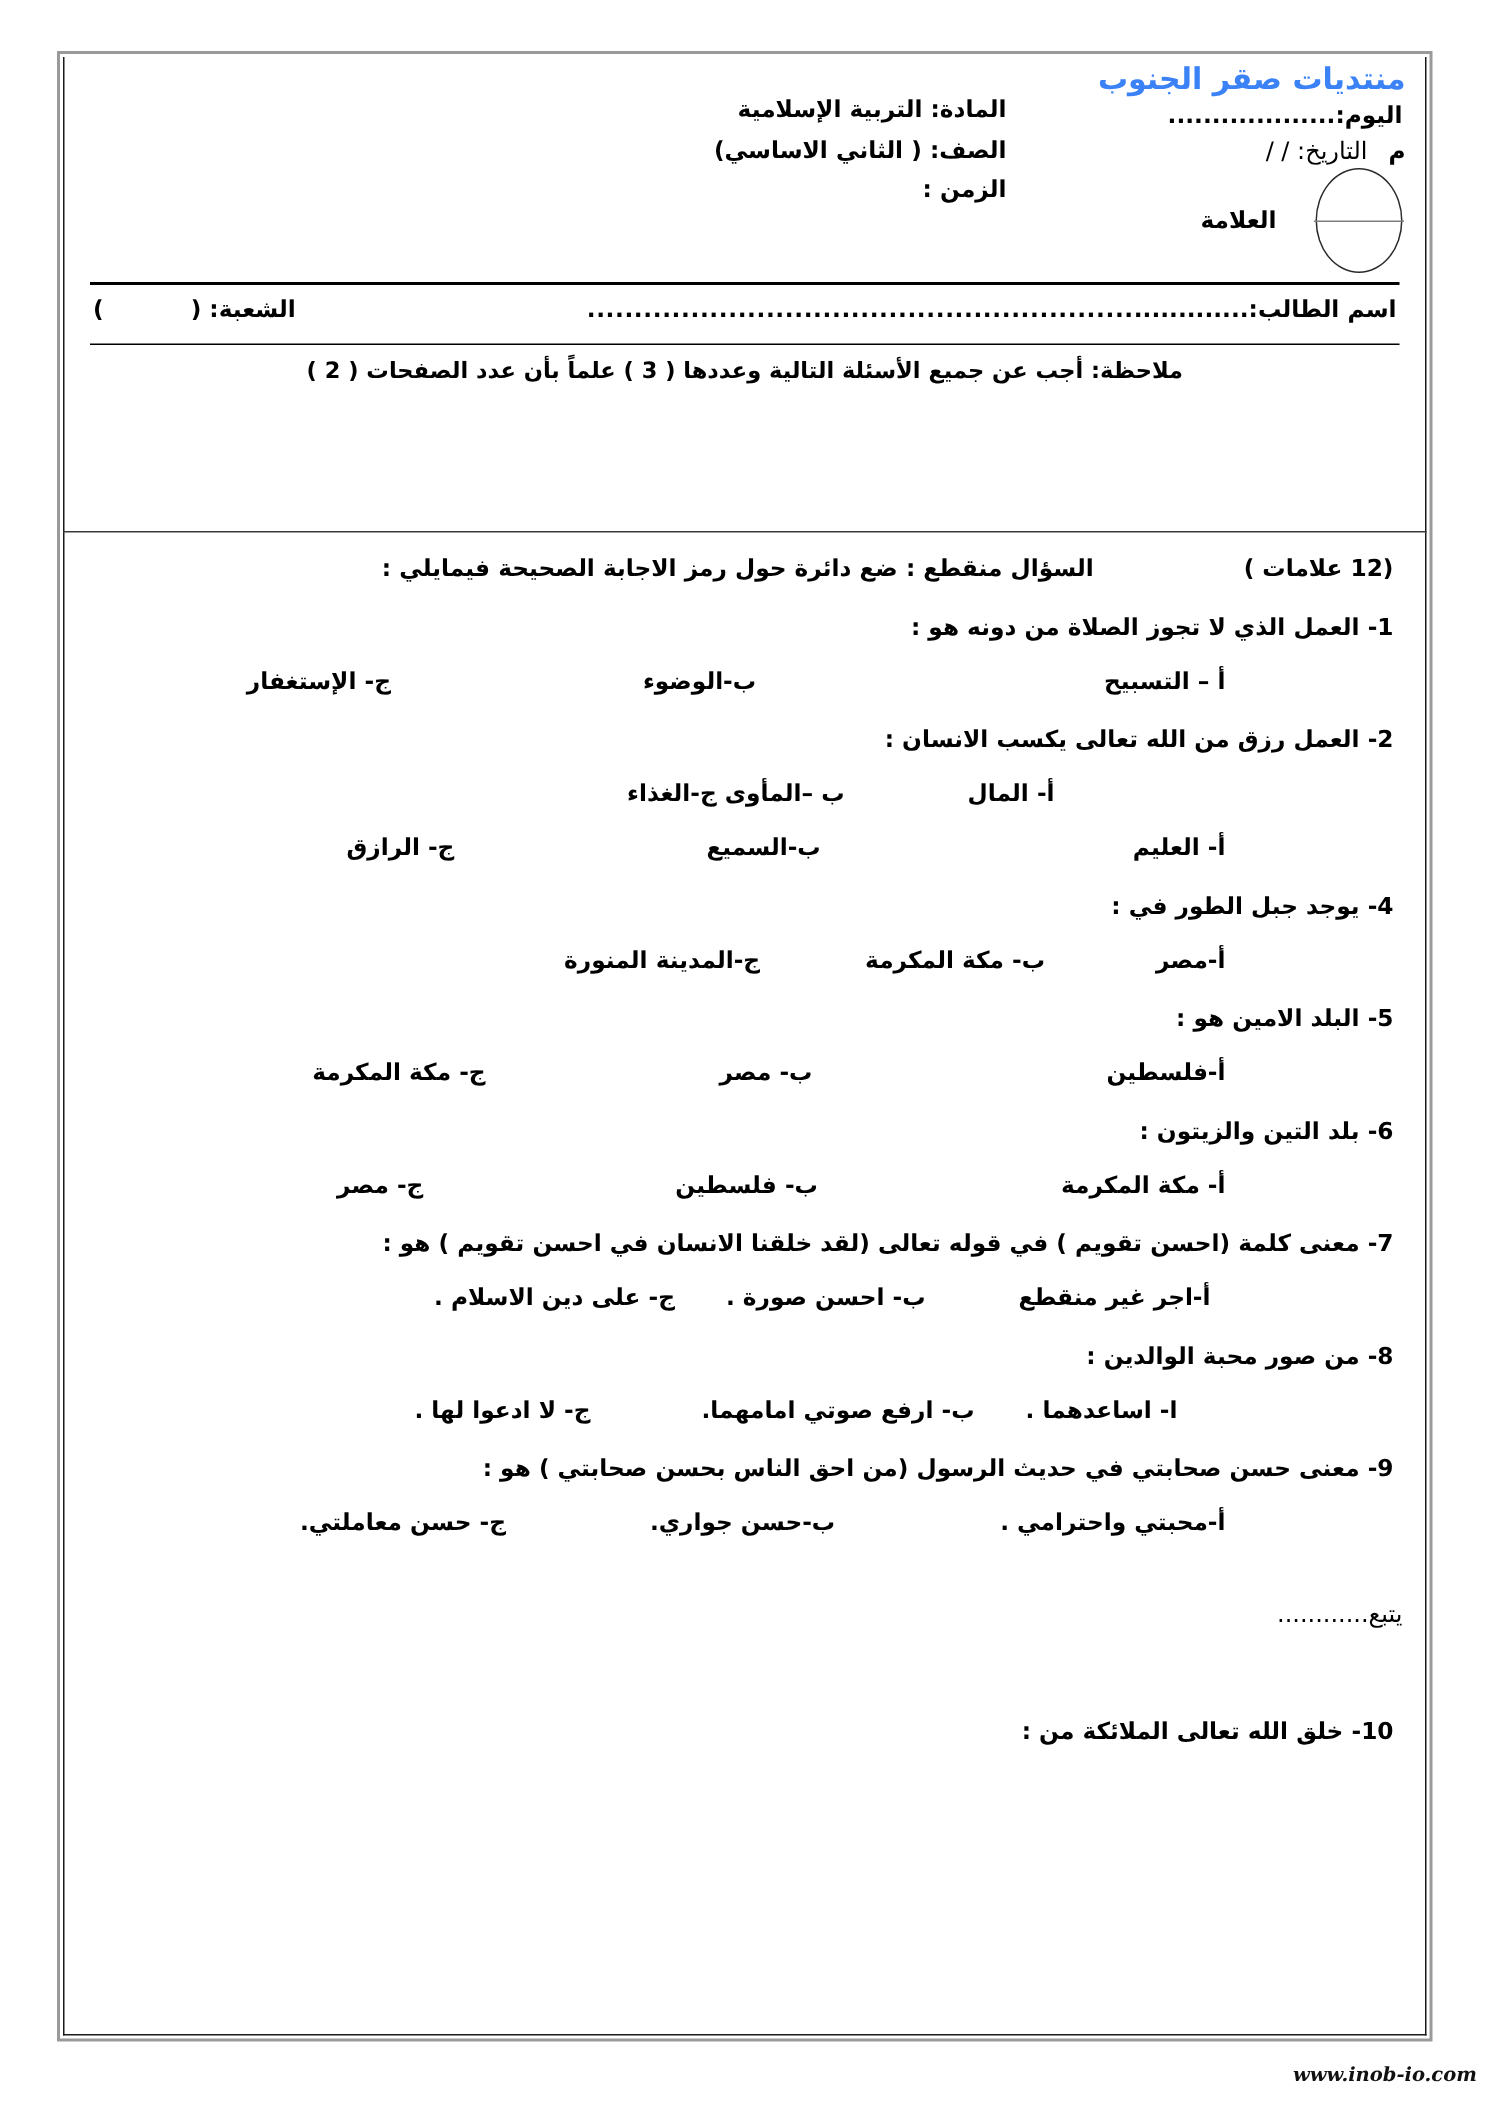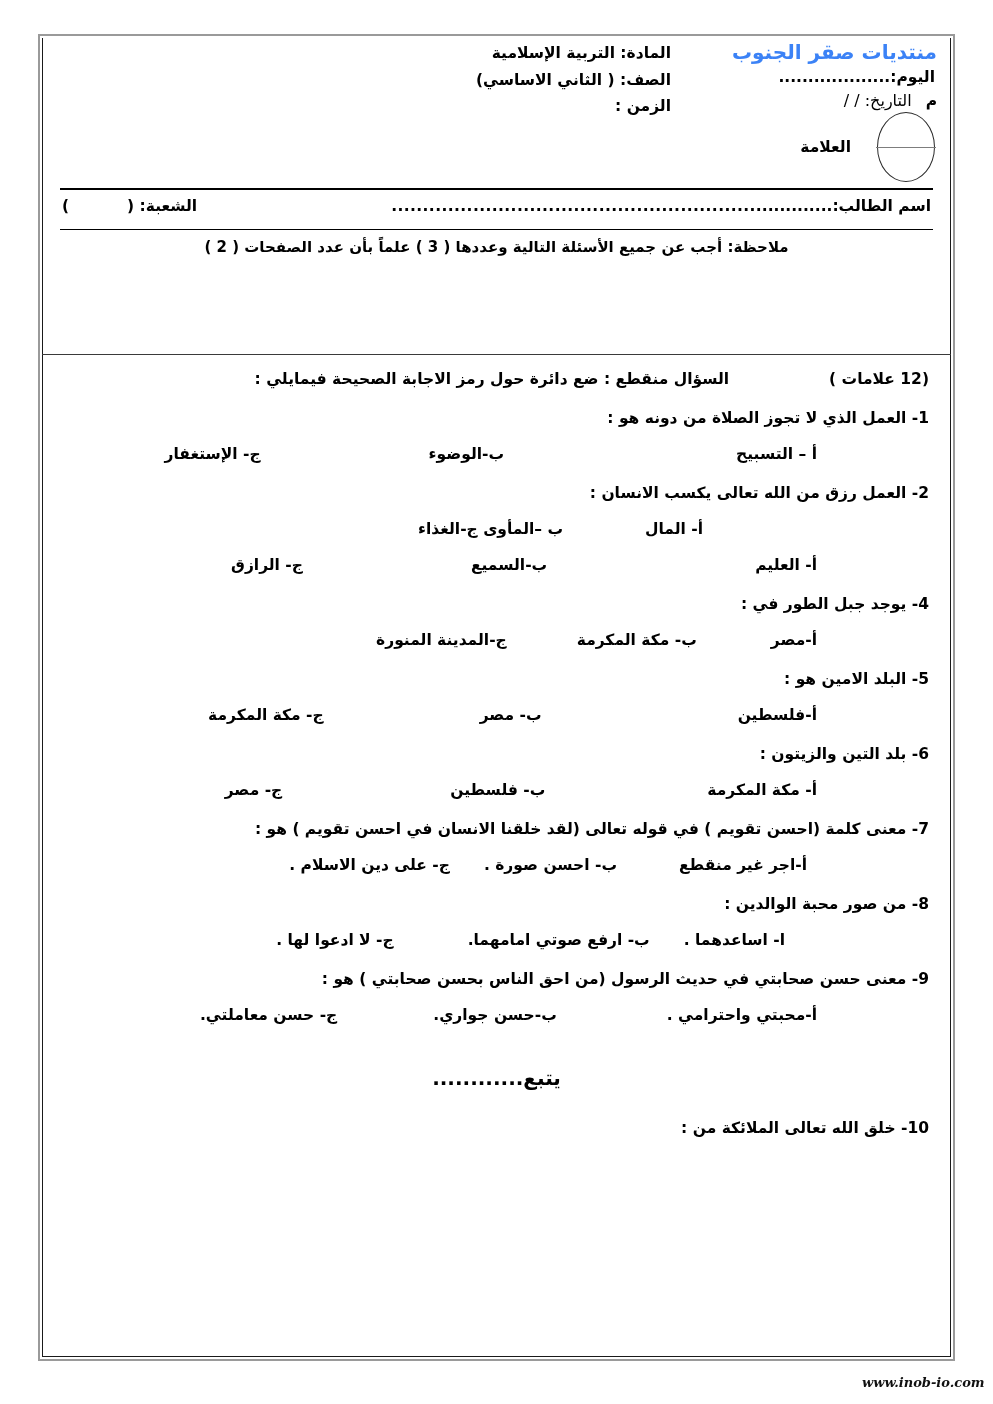--- a/index.html
+++ b/index.html
@@ -49,20 +49,21 @@
     display: flex;
     flex-direction: row;
     width: 100%;
     align-items: flex-start;
   }
   .col-right {
     width: 232px;
     flex: 0 0 232px;
     text-align: right;
     padding-right: 2px;
+    margin-top: 20px;
   }
   .col-mid {
     flex: 1 1 auto;
     text-align: center;
   }
   .col-left {
     width: 268px;
     flex: 0 0 268px;
     text-align: left;
     direction: rtl;
@@ -235,32 +236,32 @@
     white-space: nowrap;
   }
   .choices span { display: inline-block; }
 
   
   .ch-a { text-align: right; }
   .ch-b { text-align: right; }
   .ch-c { text-align: right; }
 
   .cont-note {
-    text-align: center;
-    font-weight: bold;
-    font-size: 20px;
+    text-align: right;
+    font-weight: normal;
+    font-size: 16px;
     margin-top: 42px;
     letter-spacing: 0.5px;
   }
   .q10 {
     font-weight: bold;
     font-size: 15.5px;
     text-align: right;
     padding: 0 6px;
-    margin-top: 29px;
+    margin-top: 60px;
     white-space: nowrap;
   }
 
   
   .footer-wm {
     position: absolute;
     left: 0;
     top: 1372px;
     width: 821px;
     text-align: left;

